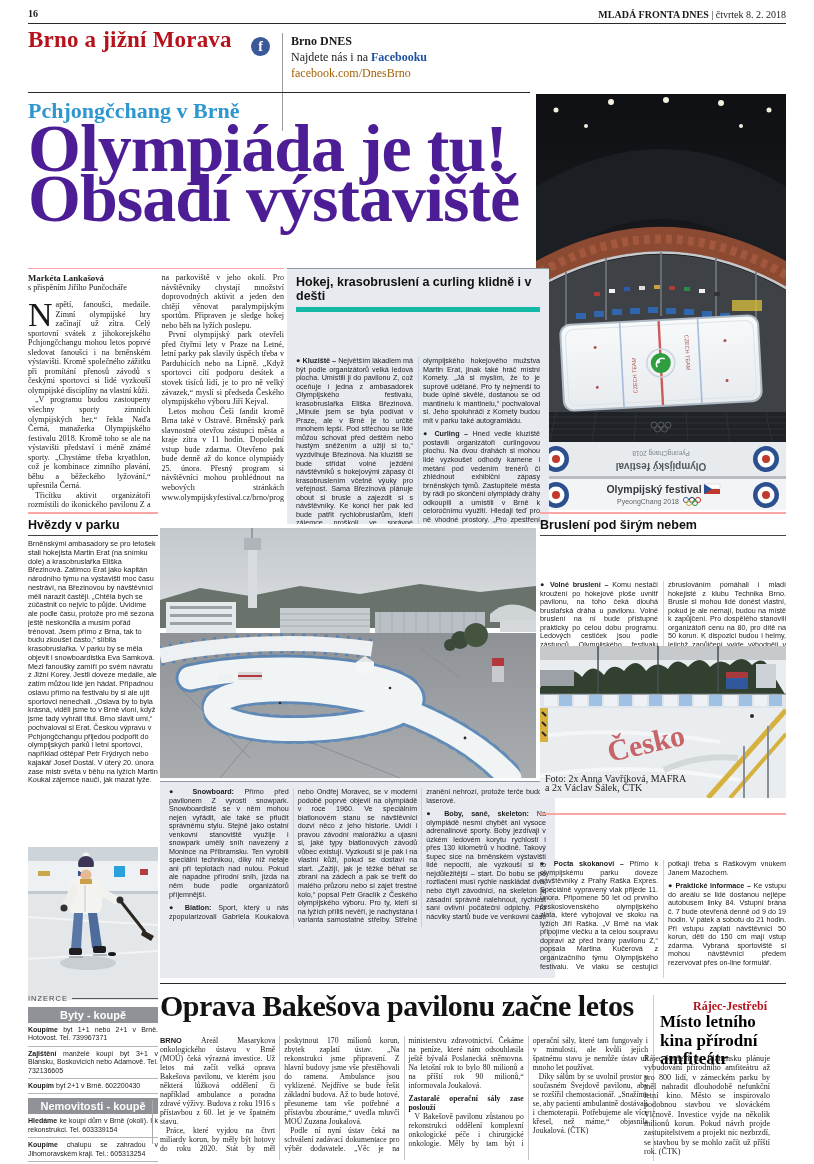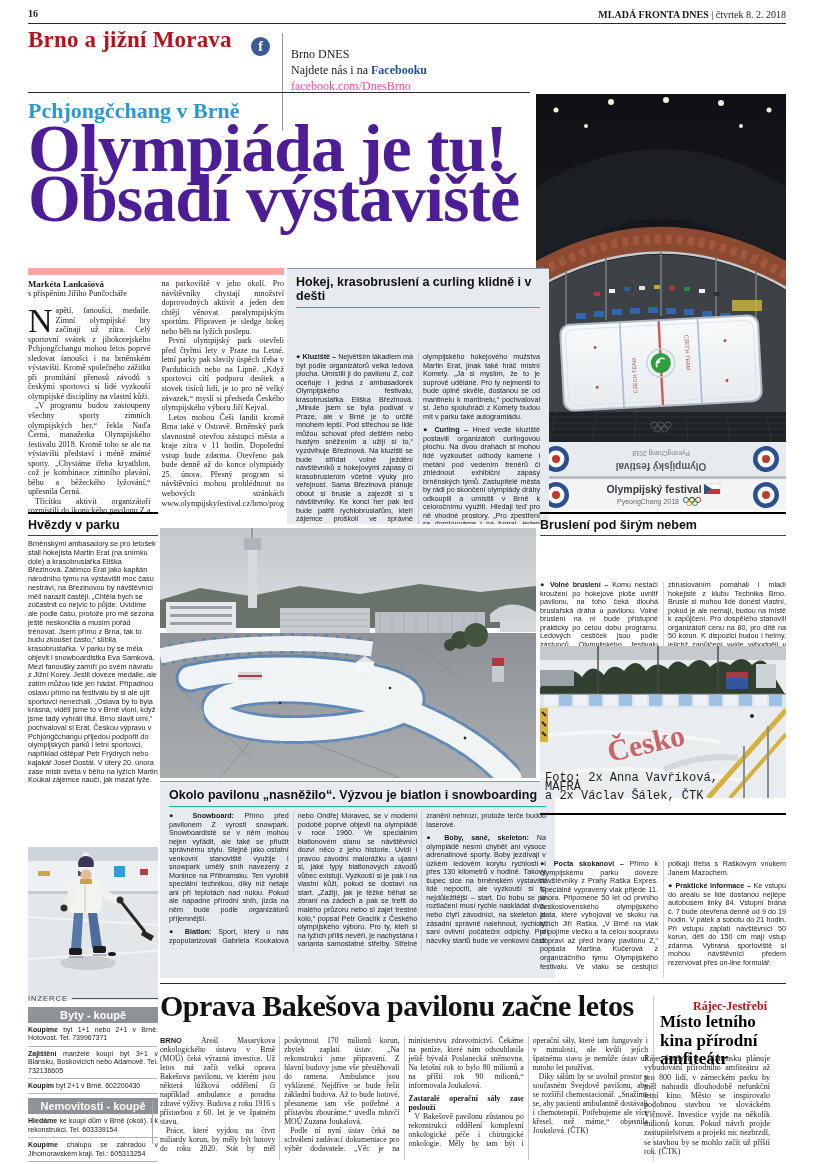--- a/index.html
+++ b/index.html
@@ -12,73 +12,73 @@
   
   .pageno{left:28px;top:8px;font-weight:bold;font-size:10px;}
   .masthead{right:28px;top:9px;font-size:10px;}
   .masthead b{font-weight:bold;}
   .rule-top{left:28px;right:28px;top:23px;border-top:1.5px solid #2a2a2a;height:0;}
   .section-title{left:28px;top:27px;font-size:23px;font-weight:bold;color:#b5121b;letter-spacing:0.2px;}
   .fb-icon{left:251px;top:37px;width:19px;height:19px;border-radius:50%;background:#3b5998;color:#fff;
            text-align:center;font-weight:bold;font-size:14px;line-height:19px;font-family:"Liberation Serif",serif;}
   .fb-divider{left:282px;top:33px;height:98px;border-left:1px solid #9a9a9a;width:0;}
   .fb-block{left:291px;top:33px;width:220px;font-size:12px;line-height:16px;}
-  .fb-name{font-weight:normal;margin-top:13px;}
+  .fb-name{font-weight:bold;}
   .fb-link{font-weight:bold;color:#1d50a2;}
-  .fb-url{color:#ec4899;}
+  .fb-url{color:#a16207;}
 
   
   .rule-kicker{left:28px;width:502px;top:92px;border-top:1px solid #2a2a2a;height:0;}
   .kicker{left:28px;top:98px;font-size:22px;font-weight:bold;color:#2f97cf;}
   .headline{left:28px;top:123px;width:506px;font-size:68px;line-height:50px;font-weight:bold;
             letter-spacing:-1px;color:#4c1d95;}
 
-  .article-main{left:28px;top:268px;width:256px;height:243px;border-top:7px solid #fca5a5;padding-top:4px;
+  .article-main{left:28px;top:268px;width:256px;height:243px;border-top:1px solid #fca5a5;padding-top:4px;
                 column-count:2;column-gap:11px;font-size:8.1px;line-height:9.55px;text-align:justify;}
   .byline{font-weight:bold;font-size:8.8px;line-height:10px;}
   .byline2{font-size:8.2px;line-height:10px;margin-bottom:7px;}
   .article-main p,.boxbody p,.bakes-body p,.rajec-body p{margin:0;}
   .article-main p + p{text-indent:7px;}
   .dropcap::first-letter{float:left;font-size:34px;line-height:27px;padding:1px 3px 0 0;}
 
   
   .graybox{background:#e7ebef;border-top:1px solid #8d98a5;padding:6px 9px;}
   .box-title{font-family:"Liberation Sans",sans-serif;font-weight:bold;font-size:12.5px;color:#111;
-             border-bottom:1px solid #14b8a6;padding-bottom:4px;margin-bottom:5px;}
+             border-bottom:5px solid #14b8a6;padding-bottom:4px;margin-bottom:5px;}
   .boxbody{font-family:"Liberation Sans",sans-serif;font-size:7.2px;line-height:8.55px;text-align:justify;
            color:#222;}
   .boxbody .lead{font-weight:bold;}
   .boxbody p.bullet{text-indent:0;margin-top:5px;}
   .boxbody p.bullet:first-child{margin-top:0;}
   .cols2{column-count:2;column-gap:10px;column-rule:1px solid #c9d1da;margin-top:45px;}
   .cols3{column-count:3;column-gap:9px;column-rule:1px solid #c9d1da;}
 
   .box-hokej{left:287px;top:268px;width:244px;height:243px;}
   .box-hokej .boxbody{height:196px;overflow:hidden;}
   .box-okolo{left:160px;top:781px;width:377px;height:184px;}
   .box-okolo .boxbody{height:139px;overflow:hidden;}
 
   
-  .whitebox{border-top:2px solid #000000;}
+  .whitebox{border-top:2px solid #fca5a5;}
   .wbox-title{font-family:"Liberation Sans",sans-serif;font-weight:bold;font-size:12.5px;color:#111;
               padding:4px 0 3px 0;border-bottom:1px solid #444;margin-bottom:4px;}
   .box-hvezdy{left:28px;top:512px;width:130px;height:332px;}
   .box-hvezdy .boxbody{text-align:left;height:300px;overflow:hidden;font-size:7.3px;line-height:8.75px;}
   .box-brusleni{left:540px;top:512px;width:246px;height:132px;}
   .box-brusleni .boxbody{height:102px;overflow:hidden;}
   .box-vlak{left:540px;top:813px;width:246px;height:163px;}
   .box-vlak .boxbody{height:132px;overflow:hidden;}
 
   
   .photo{display:block;}
   .photo-arena{left:536px;top:94px;width:250px;height:416px;}
   .photo-pano{left:160px;top:528px;width:376px;height:250px;}
   .photo-erat{left:28px;top:847px;width:130px;height:153px;}
   .photo-rink{left:540px;top:646px;width:246px;height:152px;}
-  .credit{left:545px;top:774px;width:180px;font-family:Liberation Mono, monospace;font-size:12px;
+  .credit{left:545px;top:774px;width:180px;font-family:Liberation Serif, serif;font-size:10px;
           line-height:9.2px;color:#1e1e1e;}
 
   
   .rule-bottom{left:160px;width:626px;top:983px;border-top:1px solid #2a2a2a;height:0;}
   .bakes-headline{left:160px;top:989px;width:505px;font-size:30px;font-weight:bold;letter-spacing:-0.5px;color:#121212;}
   .bakes-body{left:160px;top:1036px;width:488px;height:124px;column-count:4;column-gap:9px;
               column-rule:1px solid #c5c5c5;font-size:7.7px;line-height:9px;text-align:justify;}
   .bakes-body p + p{text-indent:6px;}
   .bakes-body .lead{font-weight:bold;font-family:"Liberation Sans",sans-serif;font-size:7.4px;}
   .bakes-body p.bullet{text-indent:0;}
@@ -348,21 +348,20 @@
     <rect x="332" y="130" width="12" height="24" fill="#c8cacd"></rect>
       <rect x="332" y="130" width="12" height="8" fill="#b3383d"></rect>
     <g fill="#2a2a2a">
         <circle cx="230" cy="160" r="1.3"></circle>
         <circle cx="120" cy="175" r="1.3"></circle>
         <circle cx="305" cy="210" r="1.4"></circle>
       </g>
   </svg>
 
   <div class="abs graybox box-okolo hidden-overflow">
-    <div class="box-title">Okolo pavilonu „nasněžilo“. Výzvou je biatlon i snowboarding</div>
     <div class="boxbody cols3">
         <p class="bullet"><b class="lead">● Snowboard: </b>Přímo před pavilonem Z vyrostl snowpark. Snowboardisté se v něm mohou nejen vyřádit, ale také se přiučit správnému stylu. Stejně jako ostatní venkovní stanoviště využije i snowpark umělý sníh navezený z Monince na Příbramsku. Ten vyrobili speciální technikou, díky níž netaje ani při teplotách nad nulou. Pokud ale napadne přírodní sníh, jízda na něm bude podle organizátorů příjemnější.</p>
         <p class="bullet"><b class="lead">● Biatlon: </b>Sport, který u nás zpopularizovali Gabriela Koukalová nebo Ondřej Moravec, se v moderní podobě poprvé objevil na olympiádě v roce 1960. Ve speciálním biatlonovém stanu se návštěvníci dozví něco z jeho historie. Uvidí i pravou závodní malorážku a ujasní si, jaké typy biatlonových závodů vůbec existují. Vyzkouší si je pak i na vlastní kůži, pokud se dostaví na start. „Zažijí, jak je těžké běhat se zbraní na zádech a pak se trefit do malého průzoru nebo si zajet trestné kolo,“ popsal Petr Graclík z Českého olympijského výboru. Pro ty, kteří si na lyžích příliš nevěří, je nachystána i varianta samostatné střelby. Střelné zranění nehrozí, protože terče budou laserové.</p>
         <p class="bullet"><b class="lead">● Boby, saně, skeleton: </b>Na olympiádě nesmí chybět ani vysoce adrenalinové sporty. Boby jezdívají v úzkém ledovém korytu rychlostí i přes 130 kilometrů v hodině. Takový šupec sice na brněnském výstavišti lidé nepocítí, ale vyzkouší si to nejdůležitější – start. Do bobu se po roztlačení musí rychle naskládat dva, nebo čtyři závodníci, na skeleton je zásadní správně nalehnout, rychlost saní ovlivní počáteční odpichy. Pro nácviky startů bude ve venkovní části areálu připraven jak kolejnicový trenažér, tak přímo led. Čtyřbob pořadatelé vystaví k prohlédnutí.</p>
       </div>
   </div>
 
   <svg class="abs photo photo-erat" viewBox="0 0 130 153" xmlns="http://www.w3.org/2000/svg">
     <rect width="130" height="153" fill="#e7ebee"></rect>
     <rect width="130" height="14" fill="#cdd5db"></rect>

